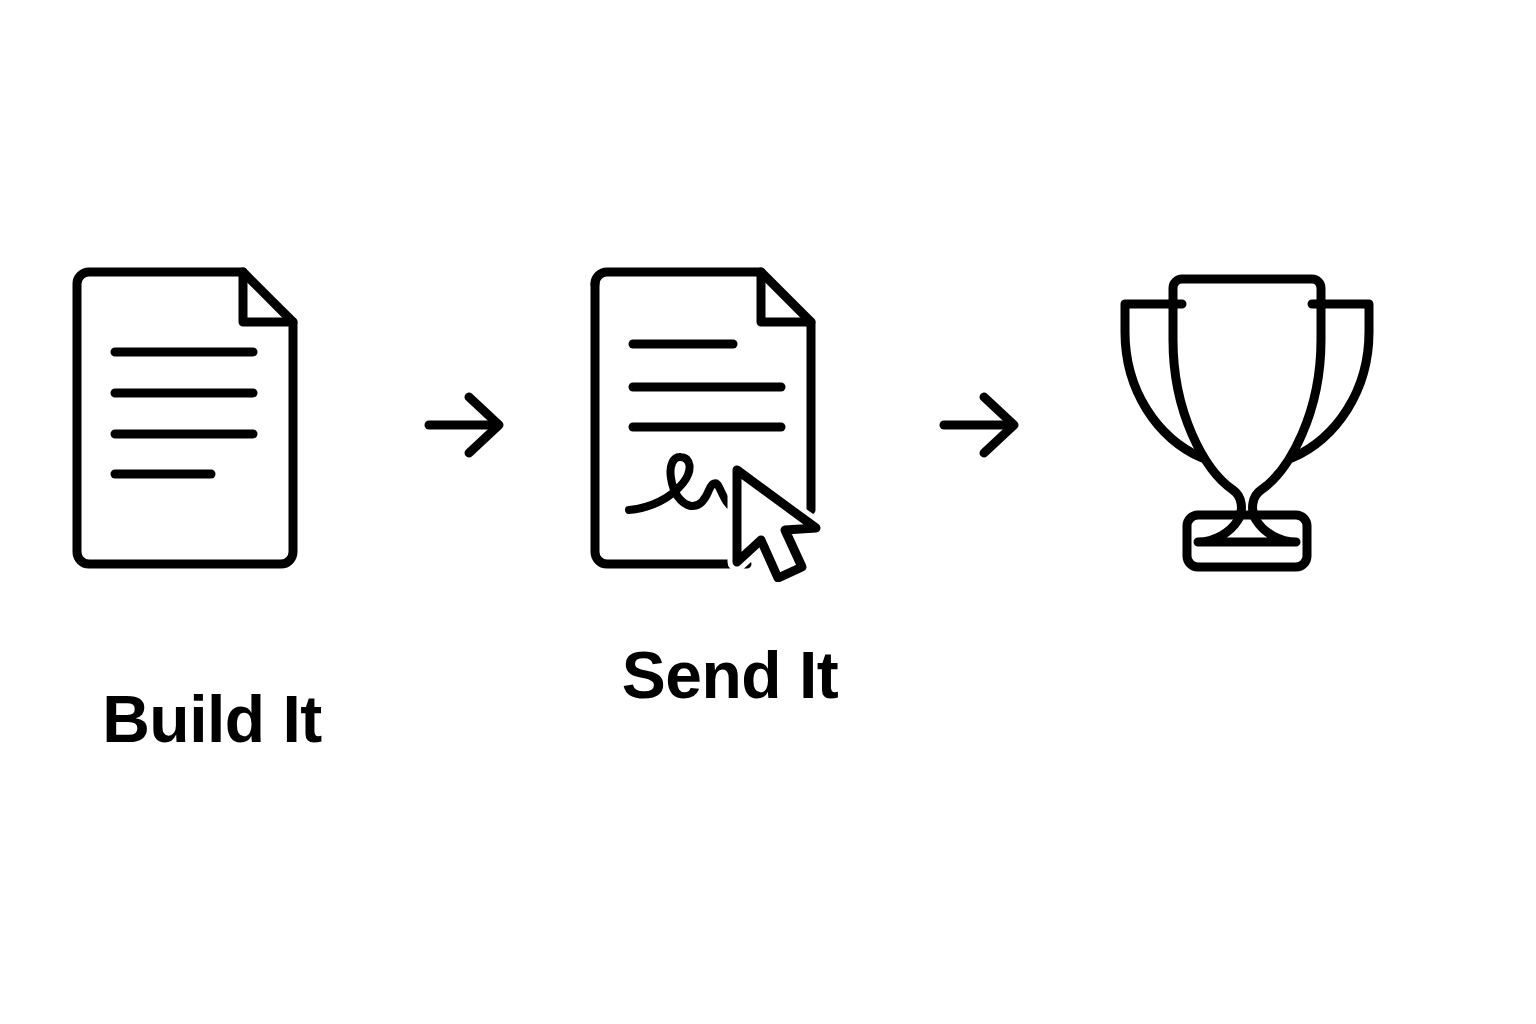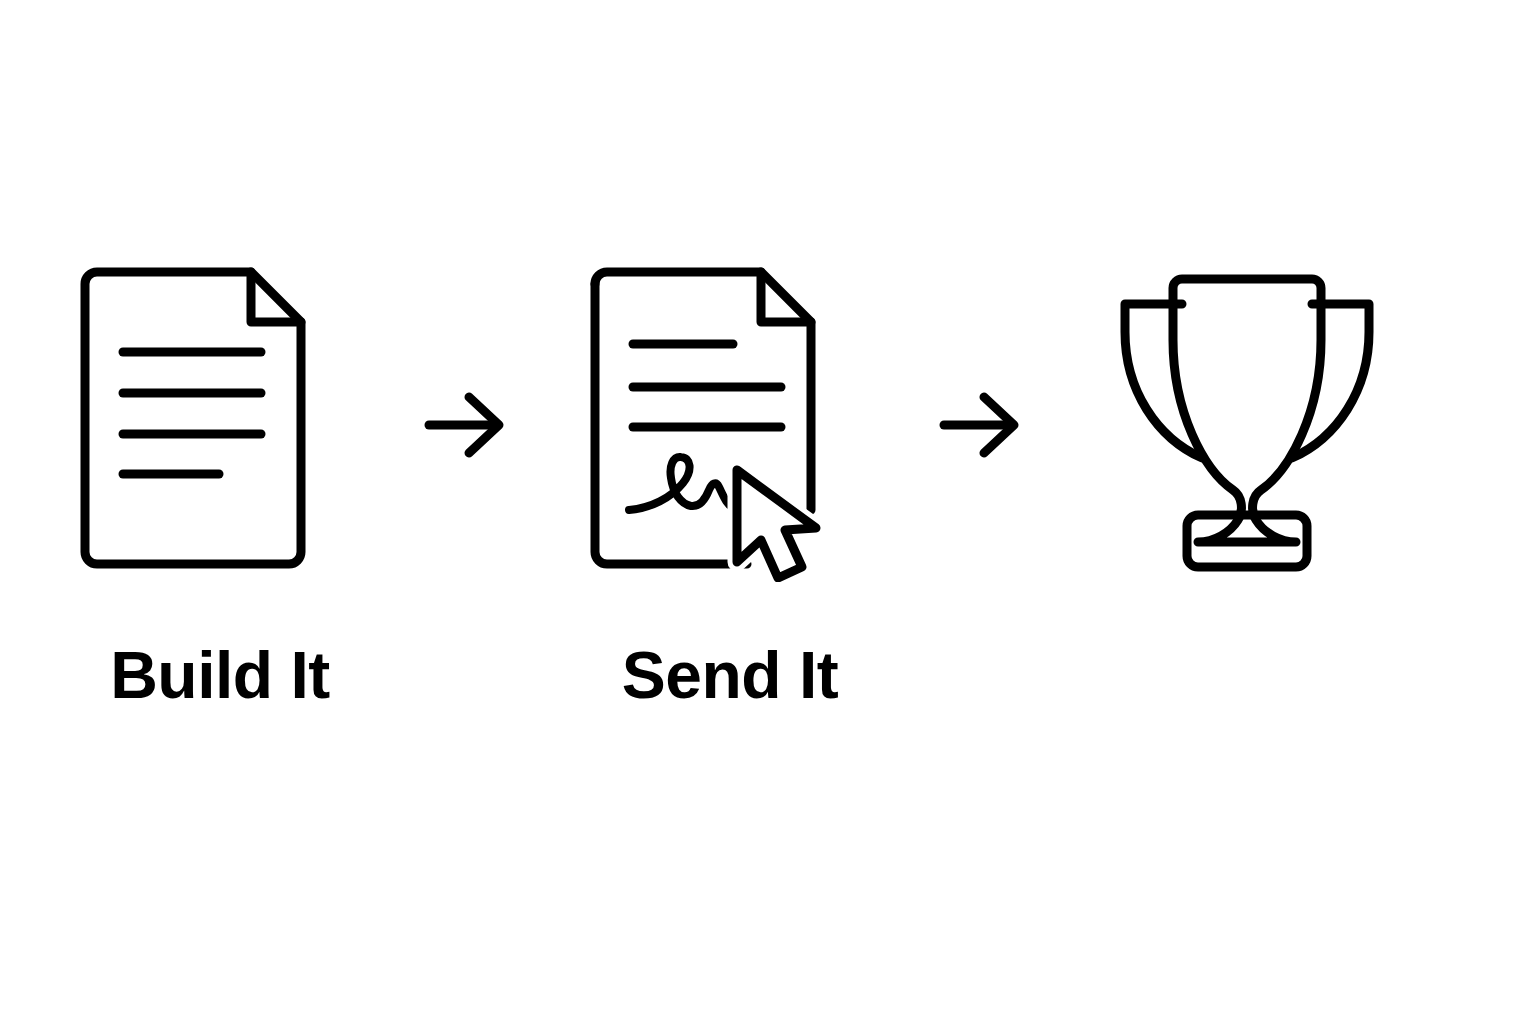--- a/index.html
+++ b/index.html
@@ -32,21 +32,21 @@
 
   
   .step {
     position: absolute;
     width: 330px;
     top: 262px;
     display: flex;
     flex-direction: column;
     align-items: center;
   }
-  #step-1 { left: 55px; }
+  #step-1 { left: 47px; gap: 44px; }
   #step-2 { left: 565px; }
   #step-3 { left: 1082px; }
 
   .step-icon {
     width: 290px;
     height: 320px;
     display: block;
   }
 
   .step-label {

